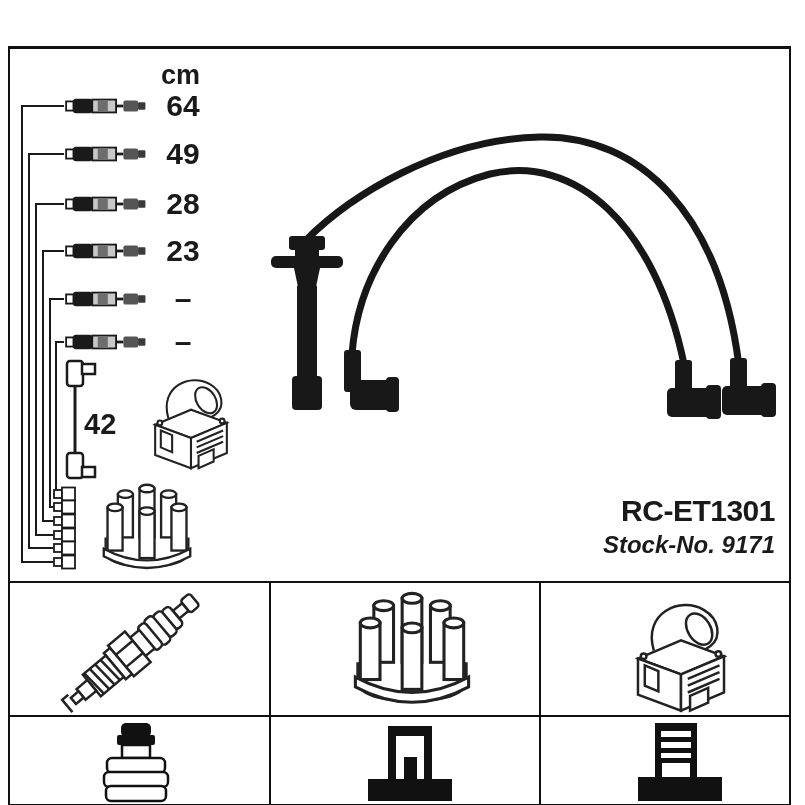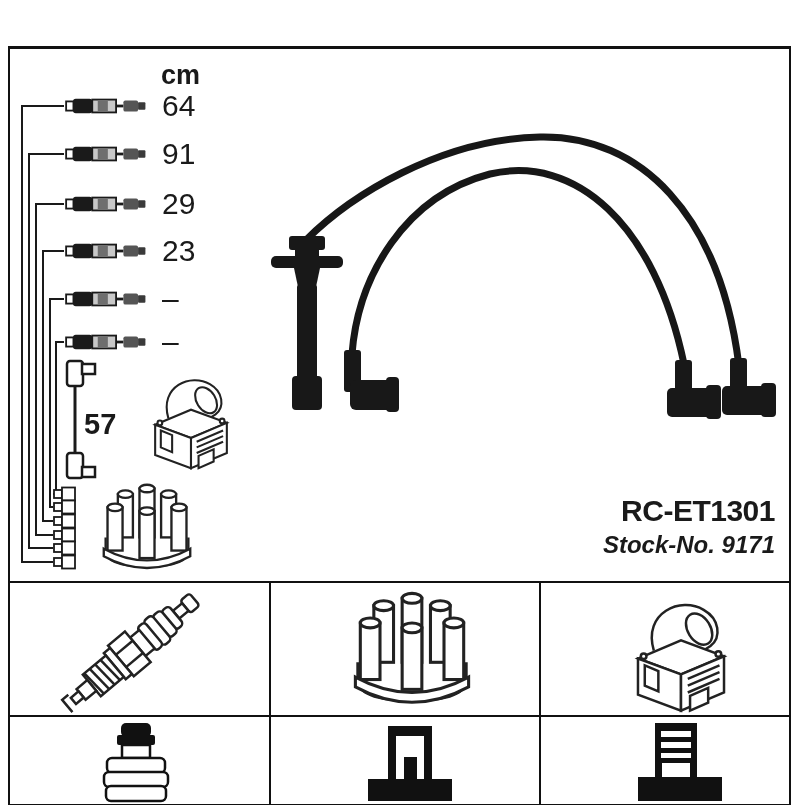--- a/index.html
+++ b/index.html
@@ -12,21 +12,21 @@
     left:8px;top:22px;width:779px;height:755px;
     border:2px solid #111;border-top-width:3px;background:#fff;
   }
   .gridline{background:#111;}
   #hline-top{left:8px;top:557px;width:783px;height:2px;}
   #hline-mid{left:8px;top:691px;width:783px;height:2px;}
   #vline-1{left:269px;top:557px;width:2px;height:225px;}
   #vline-2{left:539px;top:557px;width:2px;height:225px;}
   .txt{white-space:nowrap;}
   #cm-label{left:161px;top:36px;font-size:27px;font-weight:700;}
-  .len{left:162px;width:70px;font-size:30px;font-weight:400;line-height:34px;}
+  .len{left:148px;width:70px;font-size:30px;font-weight:700;line-height:34px;text-align:center;}
   #len-0{top:65px;}
   #len-1{top:113px;}
   #len-2{top:163px;}
   #len-3{top:210px;}
   #len-4{top:258px;}
   #len-5{top:301px;}
   #len-57{left:84px;top:384px;font-size:29px;font-weight:700;}
   #part-number{right:30px;top:470px;font-size:30px;font-weight:700;letter-spacing:-0.5px;text-align:center;}
   #stock-number{right:30px;top:507px;font-size:24px;font-weight:700;text-align:right;font-style:italic;}
   svg{display:block;}
@@ -215,24 +215,24 @@
       <rect x="661" y="718" width="30" height="6" fill="#fff"></rect>
       <rect x="661" y="729" width="30" height="5" fill="#fff"></rect>
       <rect x="662" y="739" width="28" height="17" fill="#fff"></rect>
       <rect x="638" y="753" width="84" height="24" fill="#111"></rect>
     </g>
   </svg>
 
   <div id="cm-label" class="abs txt">cm</div>
 
   <div id="len-0" class="abs txt len">64</div>
-  <div id="len-1" class="abs txt len">91</div>
-  <div id="len-2" class="abs txt len">29</div>
+  <div id="len-1" class="abs txt len">49</div>
+  <div id="len-2" class="abs txt len">28</div>
   <div id="len-3" class="abs txt len">23</div>
   <div id="len-4" class="abs txt len">–</div>
   <div id="len-5" class="abs txt len">–</div>
 
-  <div id="len-57" class="abs txt">57</div>
+  <div id="len-57" class="abs txt">42</div>
 
   <div id="part-number" class="abs txt">RC-ET1301</div>
   <div id="stock-number" class="abs txt">Stock-No. 9171</div>
 
 </div>
 
 </body></html>

